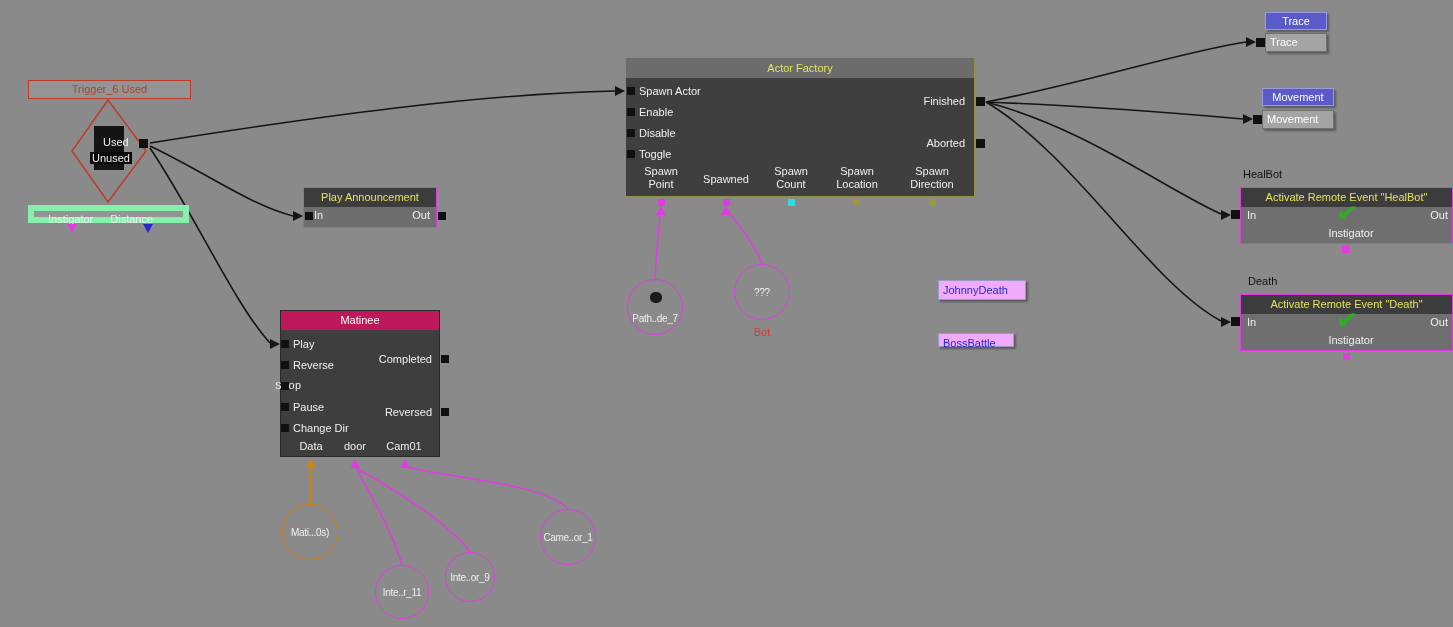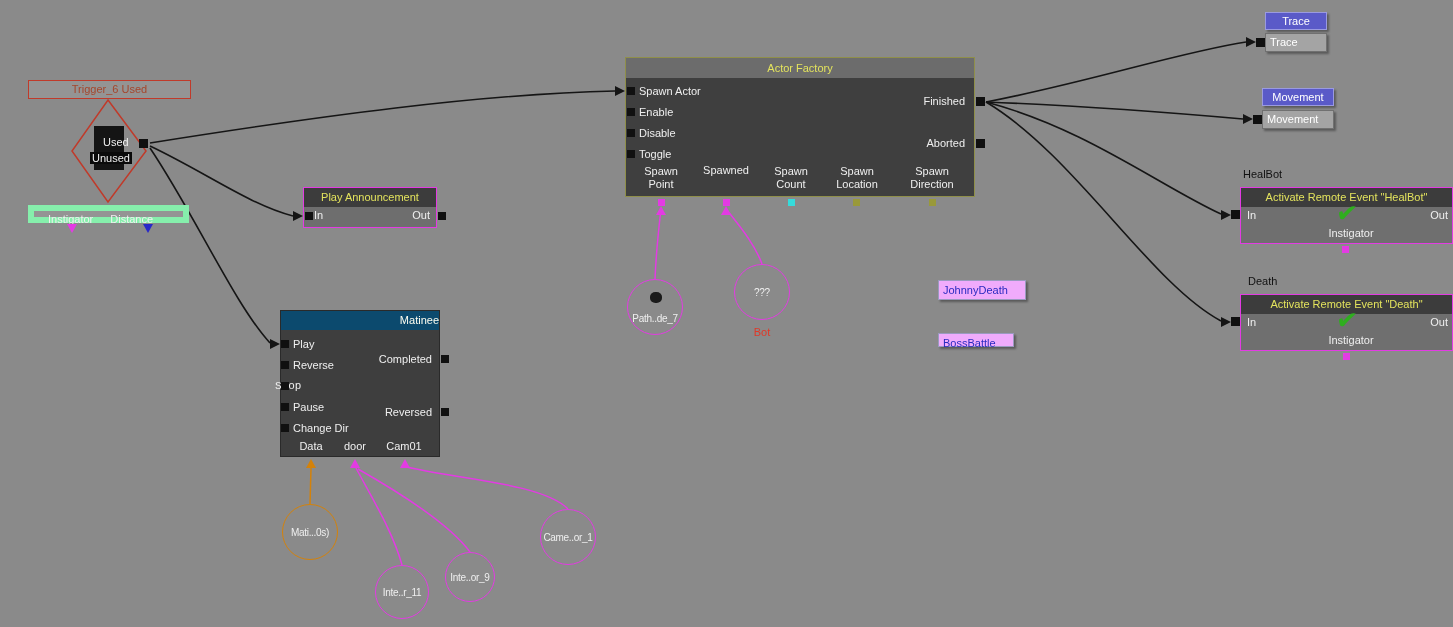--- a/index.html
+++ b/index.html
@@ -89,21 +89,21 @@
     <div class="yellow-title">Play Announcement</div>
     <div style="height:20px;background:#6e6e6e;position:relative;color:#efefef;">
       <span style="position:absolute;left:10px;top:2px;">In</span>
       <span style="position:absolute;right:6px;top:2px;">Out</span>
     </div>
   </div>
   <div class="sq" style="left:305px;top:212px;"></div>
   <div class="sq" style="left:438px;top:212px;"></div>
 
   <div class="abs z2" style="left:280px;top:310px;width:160px;height:147px;background:#3e3e3e;border:1px solid #2a2a2a;">
-    <div style="height:19px;background:#0c4a6e;color:#fdfdf0;text-align:right;line-height:19px;">Matinee</div>
+    <div style="height:19px;background:#be185d;color:#fdfdf0;text-align:center;line-height:19px;">Matinee</div>
   </div>
   <span class="lbl" style="left:293px;top:338px;">Play</span>
   <span class="lbl" style="left:293px;top:359px;">Reverse</span>
   <span class="lbl" style="left:275px;top:380px;font-family:Liberation Mono, monospace;">Stop</span>
   <span class="lbl" style="left:293px;top:401px;">Pause</span>
   <span class="lbl" style="left:293px;top:422px;">Change Dir</span>
   <div class="sq" style="left:281px;top:340px;"></div>
   <div class="sq" style="left:281px;top:361px;"></div>
   <div class="sq" style="left:281px;top:382px;"></div>
   <div class="sq" style="left:281px;top:403px;"></div>
@@ -129,21 +129,21 @@
   <div class="sq" style="left:627px;top:150px;"></div>
   <span class="lbl" style="left:860px;top:95px;width:105px;text-align:right;">Finished</span>
   <span class="lbl" style="left:860px;top:137px;width:105px;text-align:right;">Aborted</span>
   <div class="sq sq9" style="left:976px;top:97px;"></div>
   <div class="sq sq9" style="left:976px;top:139px;"></div>
 
   <div class="lbl" style="left:631px;top:165px;width:60px;text-align:center;line-height:13px;">
     <div>Spawn</div>
     <div>Point</div>
   </div>
-  <div class="lbl" style="left:696px;top:164px;width:60px;text-align:center;line-height:13px;">
+  <div class="lbl" style="left:696px;top:173px;width:60px;text-align:center;line-height:13px;">
     <div>Spawned</div>
   </div>
   <div class="lbl" style="left:761px;top:165px;width:60px;text-align:center;line-height:13px;">
     <div>Spawn</div>
     <div>Count</div>
   </div>
   <div class="lbl" style="left:823px;top:165px;width:68px;text-align:center;line-height:13px;">
     <div>Spawn</div>
     <div>Location</div>
   </div>

